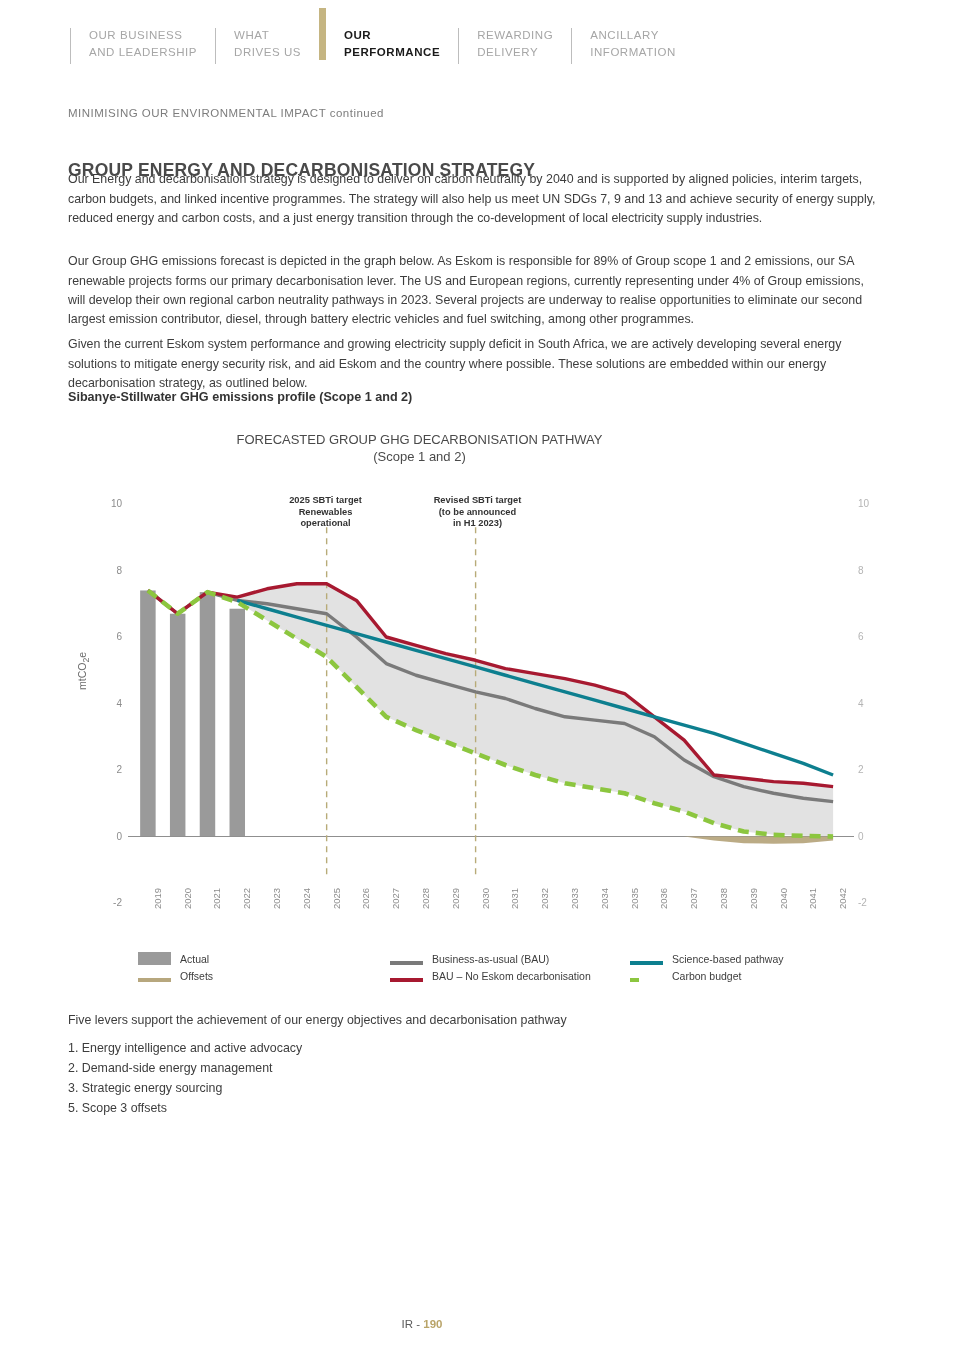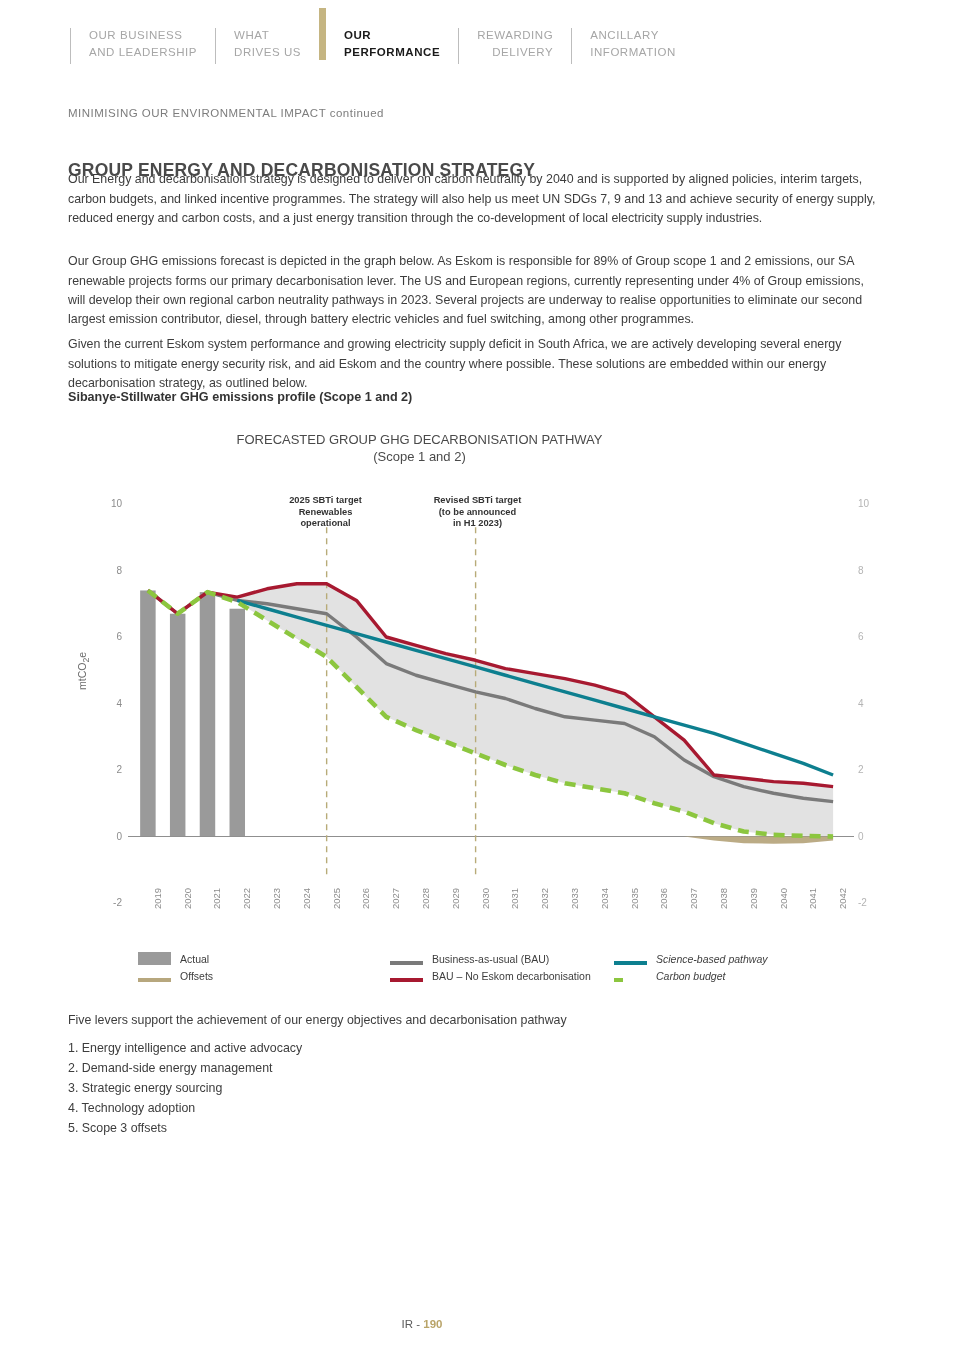--- a/index.html
+++ b/index.html
@@ -50,21 +50,21 @@
     line-height: 17px;
     color: #a6a6a6;
     white-space: pre-line;
     padding-top: 3px;
   }
   .nav-item.active {
     color: #1a1a1a;
     font-weight: bold;
   }
   .nav-item .l1 { display: block; }
-  .nav-item .l2 { display: block; text-align: right; }
+  .nav-item .l2 { display: block; }
 
   
   .page {
     position: absolute;
     left: 0; top: 0;
     width: 965px;
   }
   .eyebrow {
     position: absolute;
     left: 68px; top: 107px;
@@ -164,21 +164,21 @@
   
   .legend {
     position: absolute;
     left: 0; top: 525px;
     width: 965px;
     height: 40px;
   }
   .legend-col { position: absolute; }
   #legcol0 { left: 138px; }
   #legcol1 { left: 390px; }
-  #legcol2 { left: 614px; font-style: italic; }
+  #legcol2 { left: 630px; }
   .legend-row {
     display: flex;
     align-items: flex-end;
     height: 15px;
     margin-bottom: 2px;
   }
   .swatch-box { width: 33px; height: 13px; margin-right: 9px; flex: none; }
   .swatch-line { width: 33px; height: 4px; margin-right: 9px; flex: none; }
   .swatch-dash { width: 33px; height: 4px; margin-right: 9px; flex: none;
                  background-image: linear-gradient(to right,#8cc63f 0 9px, transparent 9px 13px); }
@@ -335,20 +335,19 @@
       </div>
   </div>
 </div>
 
 <div class="levers">
   <div class="lever-head">Five levers support the achievement of our energy objectives and decarbonisation pathway</div>
   <div id="lever-list">
       <div class="lever-item">1. Energy intelligence and active advocacy</div>
       <div class="lever-item">2. Demand-side energy management</div>
       <div class="lever-item">3. Strategic energy sourcing</div>
-      <div class="lever-item">4. Technology adoption</div>
       <div class="lever-item">5. Scope 3 offsets</div>
     </div>
 </div>
 
 <div class="footer">
   <span>IR - </span><span class="pg">190</span>
 </div>
 
 </body></html>

